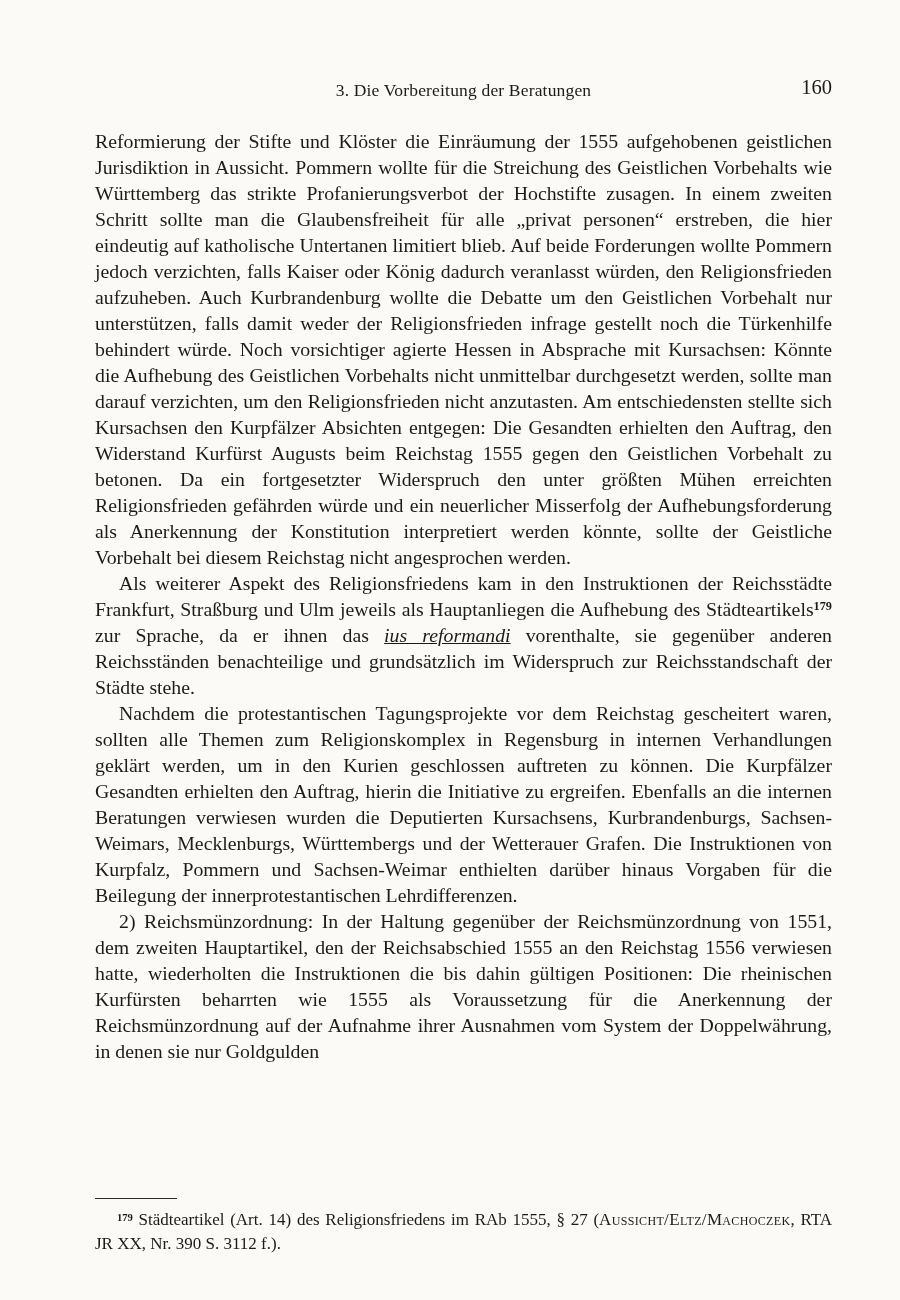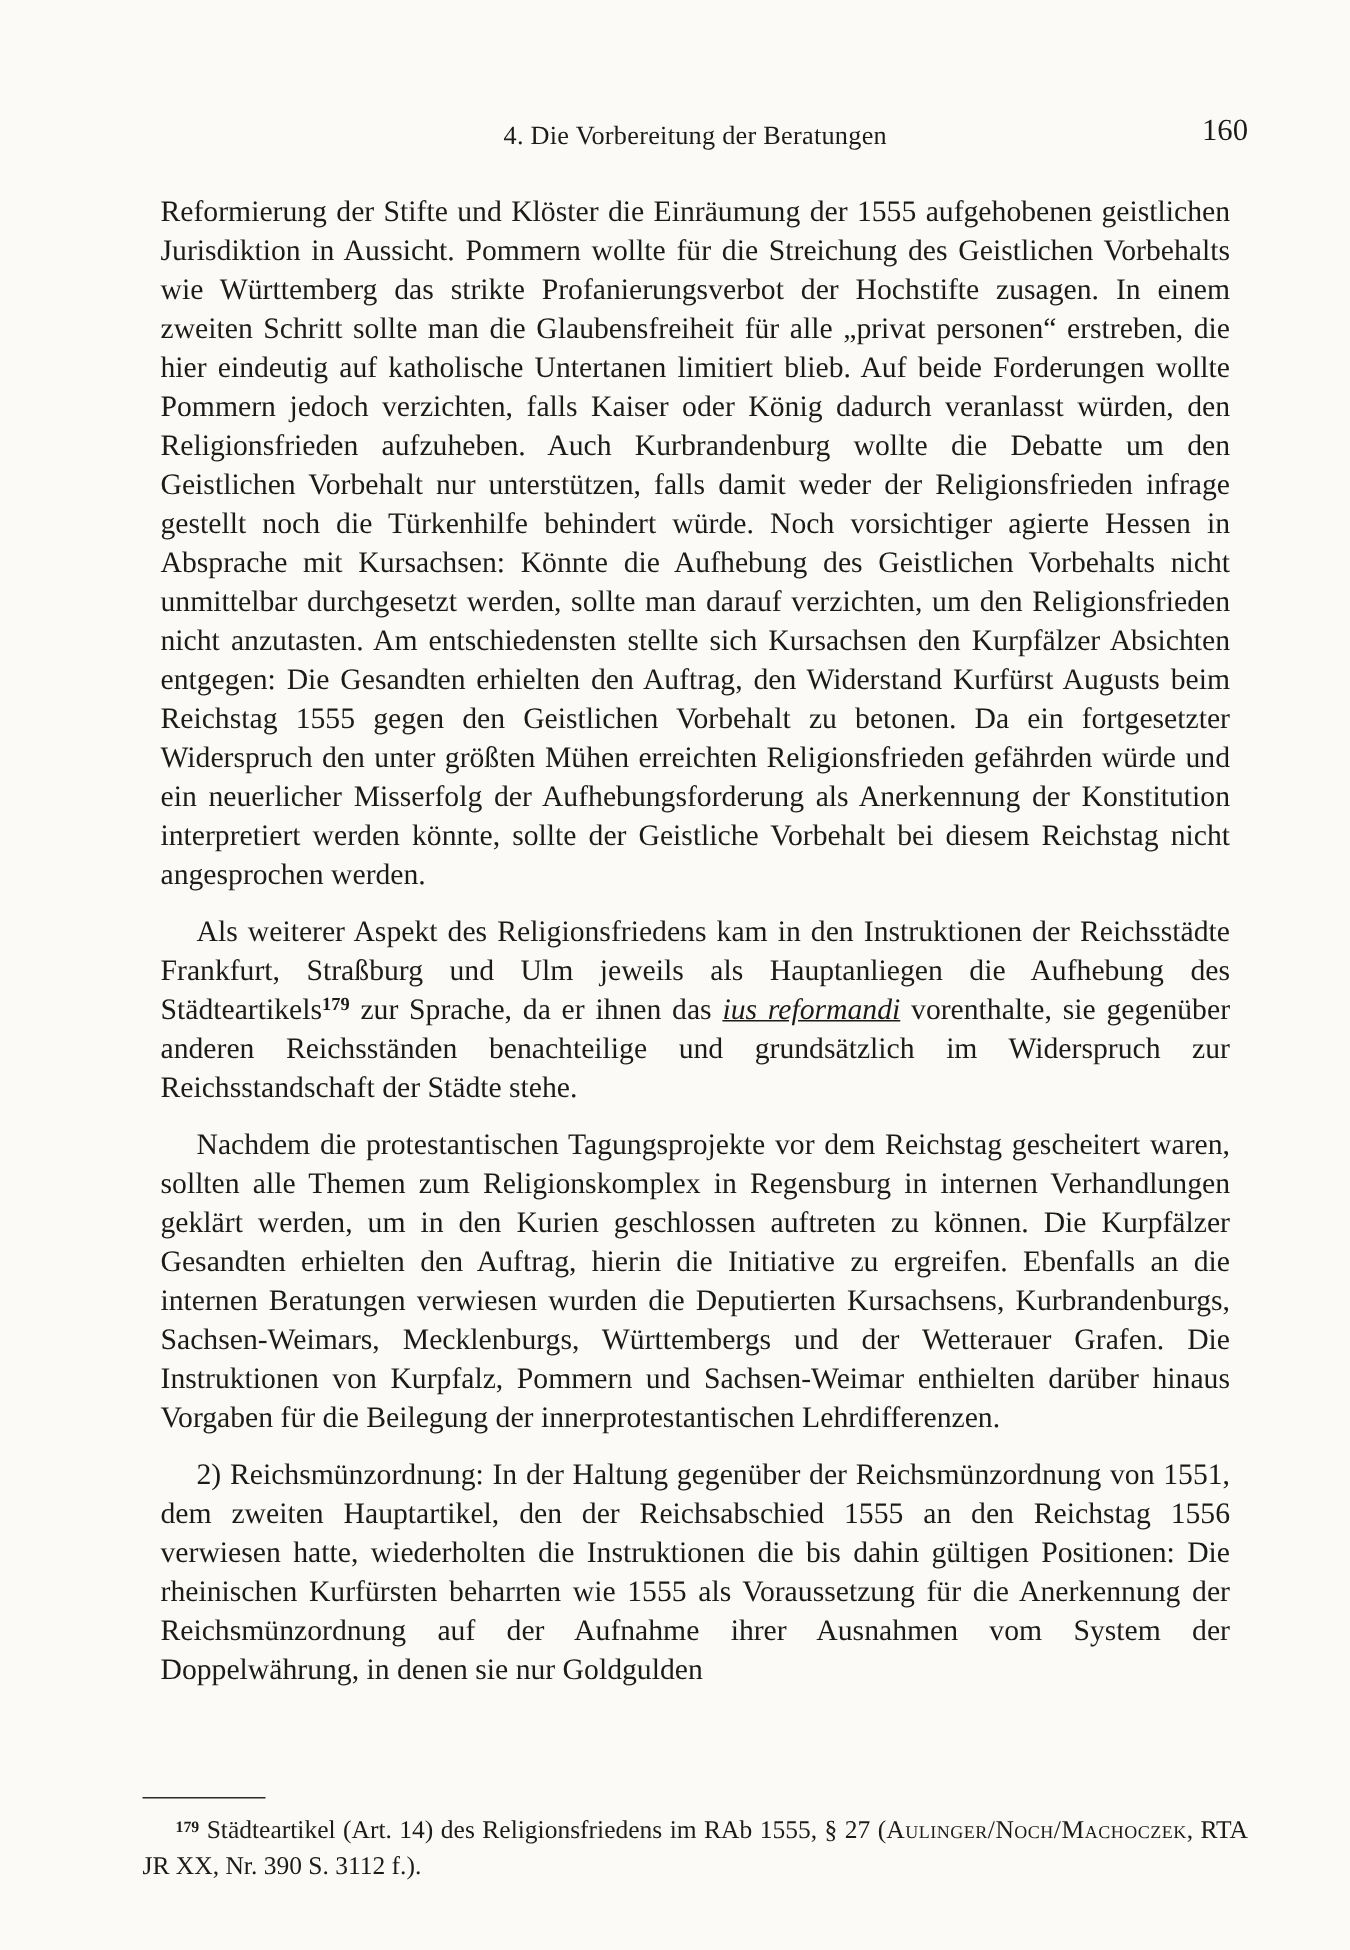--- a/index.html
+++ b/index.html
@@ -37,21 +37,21 @@
     top: 0;
     font-size: 20.5px;
   }
   .body-text {
     font-size: 19.8px;
     line-height: 26px;
     text-align: justify;
     hyphens: auto;
     -webkit-hyphens: auto;
   }
-  .para { margin: 12px; }
+  .para { margin: 0; }
   .para.indent { text-indent: 24px; }
   .latin { font-style: italic; text-decoration: underline; }
   sup.note-ref {
     font-size: 0.62em;
     line-height: 0;
     vertical-align: 6px;
     font-weight: bold;
   }
   .footnote-area {
     position: absolute;
@@ -79,34 +79,34 @@
     font-variant: small-caps;
     letter-spacing: 0.02em;
   }
 </style>
 </head>
 <body>
 
 <div class="page">
 
   <div class="page-header">
-    <span class="section-title">4. Die Vorbereitung der Beratungen</span>
+    <span class="section-title">3. Die Vorbereitung der Beratungen</span>
     <span class="page-number">160</span>
   </div>
 
   <div class="body-text">
 
     <p class="para">Reformierung der Stifte und Klöster die Einräumung der 1555 aufgehobenen geistlichen Jurisdiktion in Aussicht. Pommern wollte für die Streichung des Geistlichen Vorbehalts wie Württemberg das strikte Profanierungsverbot der Hochstifte zusagen. In einem zweiten Schritt sollte man die Glaubensfreiheit für alle „privat personen“ erstreben, die hier eindeutig auf katholische Untertanen limitiert blieb. Auf beide Forderungen wollte Pommern jedoch verzichten, falls Kaiser oder König dadurch veranlasst würden, den Religionsfrieden aufzuheben. Auch Kurbrandenburg wollte die Debatte um den Geistlichen Vorbehalt nur unterstützen, falls damit weder der Religionsfrieden infrage gestellt noch die Türkenhilfe behindert würde. Noch vorsichtiger agierte Hessen in Absprache mit Kursachsen: Könnte die Aufhebung des Geistlichen Vorbehalts nicht unmittelbar durchgesetzt werden, sollte man darauf verzichten, um den Religionsfrieden nicht anzutasten. Am entschiedensten stellte sich Kursachsen den Kurpfälzer Absichten entgegen: Die Gesandten erhielten den Auftrag, den Widerstand Kurfürst Augusts beim Reichstag 1555 gegen den Geistlichen Vorbehalt zu betonen. Da ein fortgesetzter Widerspruch den unter größten Mühen erreichten Religionsfrieden gefährden würde und ein neuerlicher Misserfolg der Aufhebungsforderung als Anerkennung der Konstitution interpretiert werden könnte, sollte der Geistliche Vorbehalt bei diesem Reichstag nicht angesprochen werden.</p>
 
     <p class="para indent"><span>Als weiterer Aspekt des Religionsfriedens kam in den Instruktionen der Reichsstädte Frankfurt, Straßburg und Ulm jeweils als Hauptanliegen die Aufhebung des Städteartikels</span><sup class="note-ref">179</sup><span> zur Sprache, da er ihnen das </span><span class="latin">ius reformandi</span><span> vorenthalte, sie gegenüber anderen Reichsständen benachteilige und grundsätzlich im Widerspruch zur Reichsstandschaft der Städte stehe.</span></p>
 
     <p class="para indent">Nachdem die protestantischen Tagungsprojekte vor dem Reichstag gescheitert waren, sollten alle Themen zum Religionskomplex in Regensburg in internen Verhandlungen geklärt werden, um in den Kurien geschlossen auftreten zu können. Die Kurpfälzer Gesandten erhielten den Auftrag, hierin die Initiative zu ergreifen. Ebenfalls an die internen Beratungen verwiesen wurden die Deputierten Kursachsens, Kurbrandenburgs, Sachsen-Weimars, Mecklenburgs, Württembergs und der Wetterauer Grafen. Die Instruktionen von Kurpfalz, Pommern und Sachsen-Weimar enthielten darüber hinaus Vorgaben für die Beilegung der innerprotestantischen Lehrdifferenzen.</p>
 
     <p class="para indent">2) Reichsmünzordnung: In der Haltung gegenüber der Reichsmünzordnung von 1551, dem zweiten Hauptartikel, den der Reichsabschied 1555 an den Reichstag 1556 verwiesen hatte, wiederholten die Instruktionen die bis dahin gültigen Positionen: Die rheinischen Kurfürsten beharrten wie 1555 als Voraussetzung für die Anerkennung der Reichsmünzordnung auf der Aufnahme ihrer Ausnahmen vom System der Doppelwährung, in denen sie nur Goldgulden</p>
 
   </div>
 
   <div class="footnote-area">
     <div class="footnote-rule"></div>
-    <p class="footnote"><sup class="note-ref">179</sup><span> Städteartikel (Art. 14) des Religionsfriedens im RAb 1555, § 27 (</span><span class="smallcaps">Aulinger/Noch/Machoczek</span><span>, RTA JR XX, Nr. 390 S. 3112 f.).</span></p>
+    <p class="footnote"><sup class="note-ref">179</sup><span> Städteartikel (Art. 14) des Religionsfriedens im RAb 1555, § 27 (</span><span class="smallcaps">Aussicht/Eltz/Machoczek</span><span>, RTA JR XX, Nr. 390 S. 3112 f.).</span></p>
   </div>
 
 </div>
 
 </body></html>

